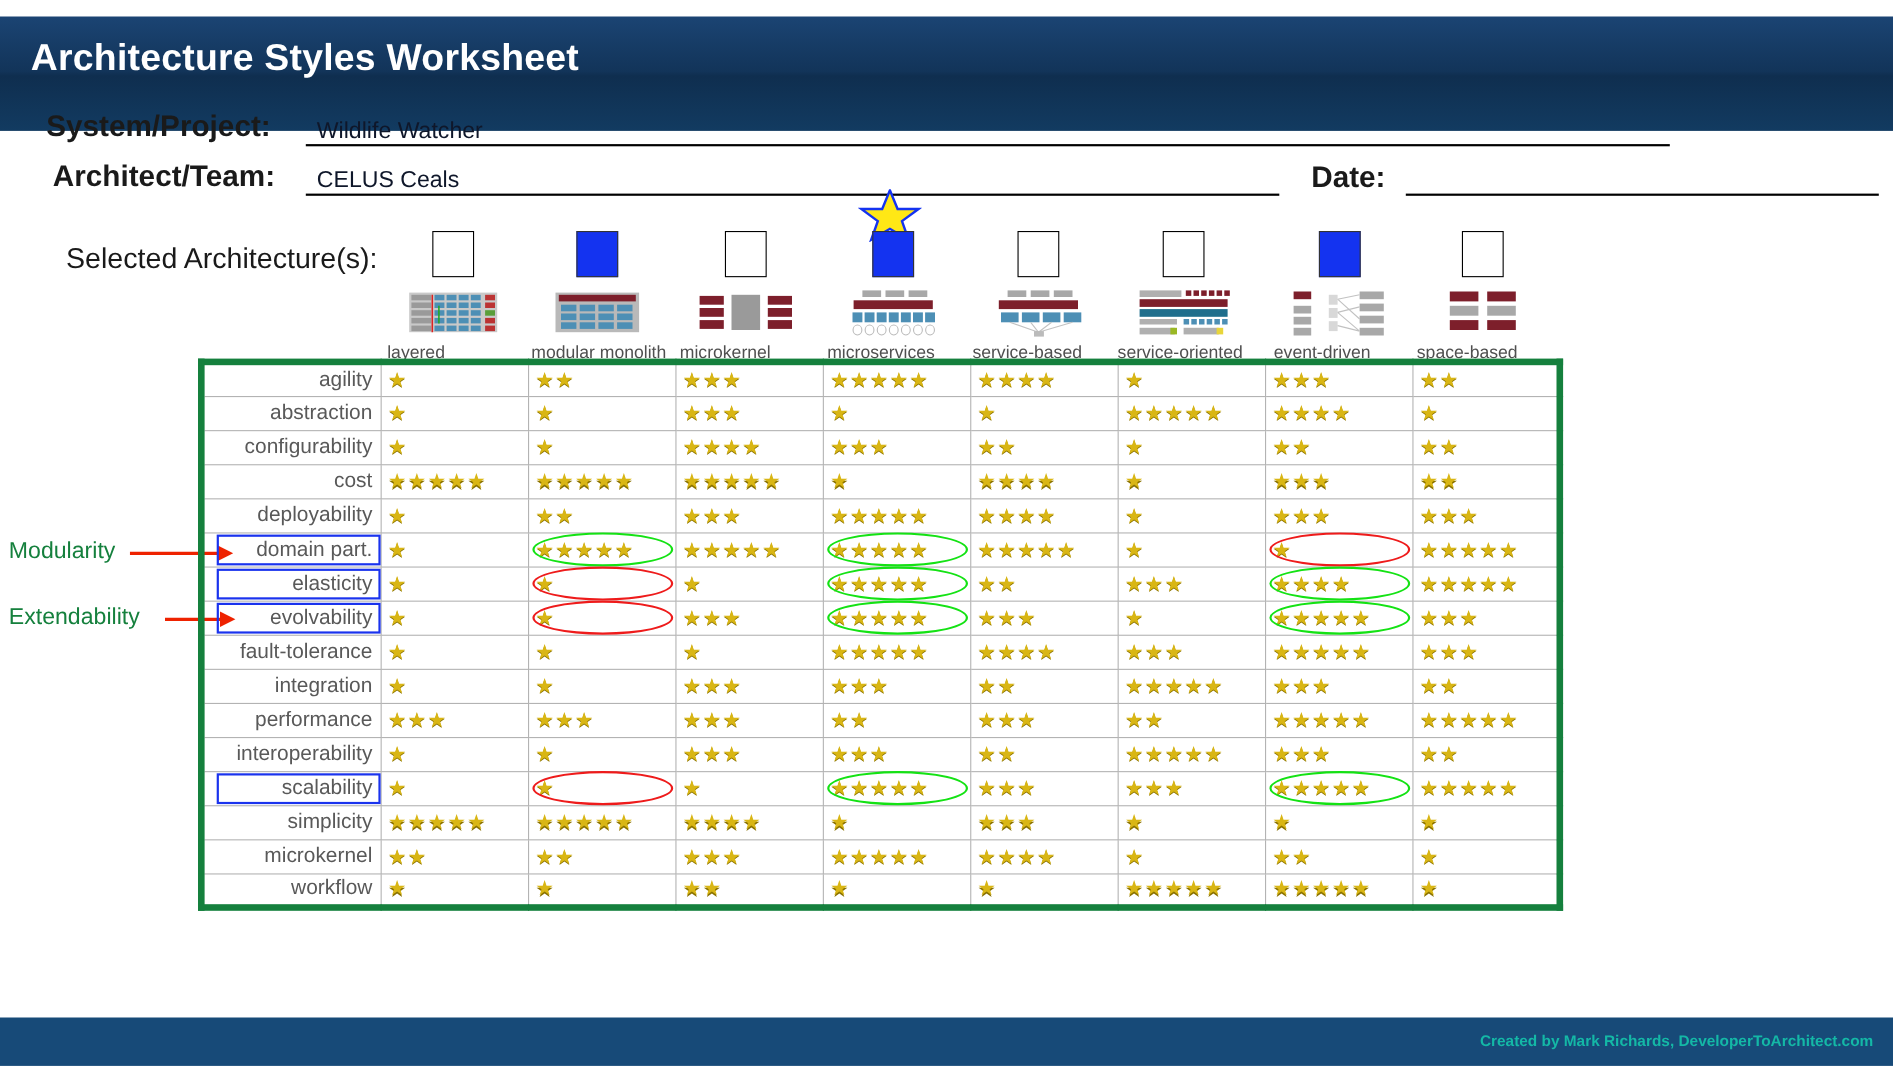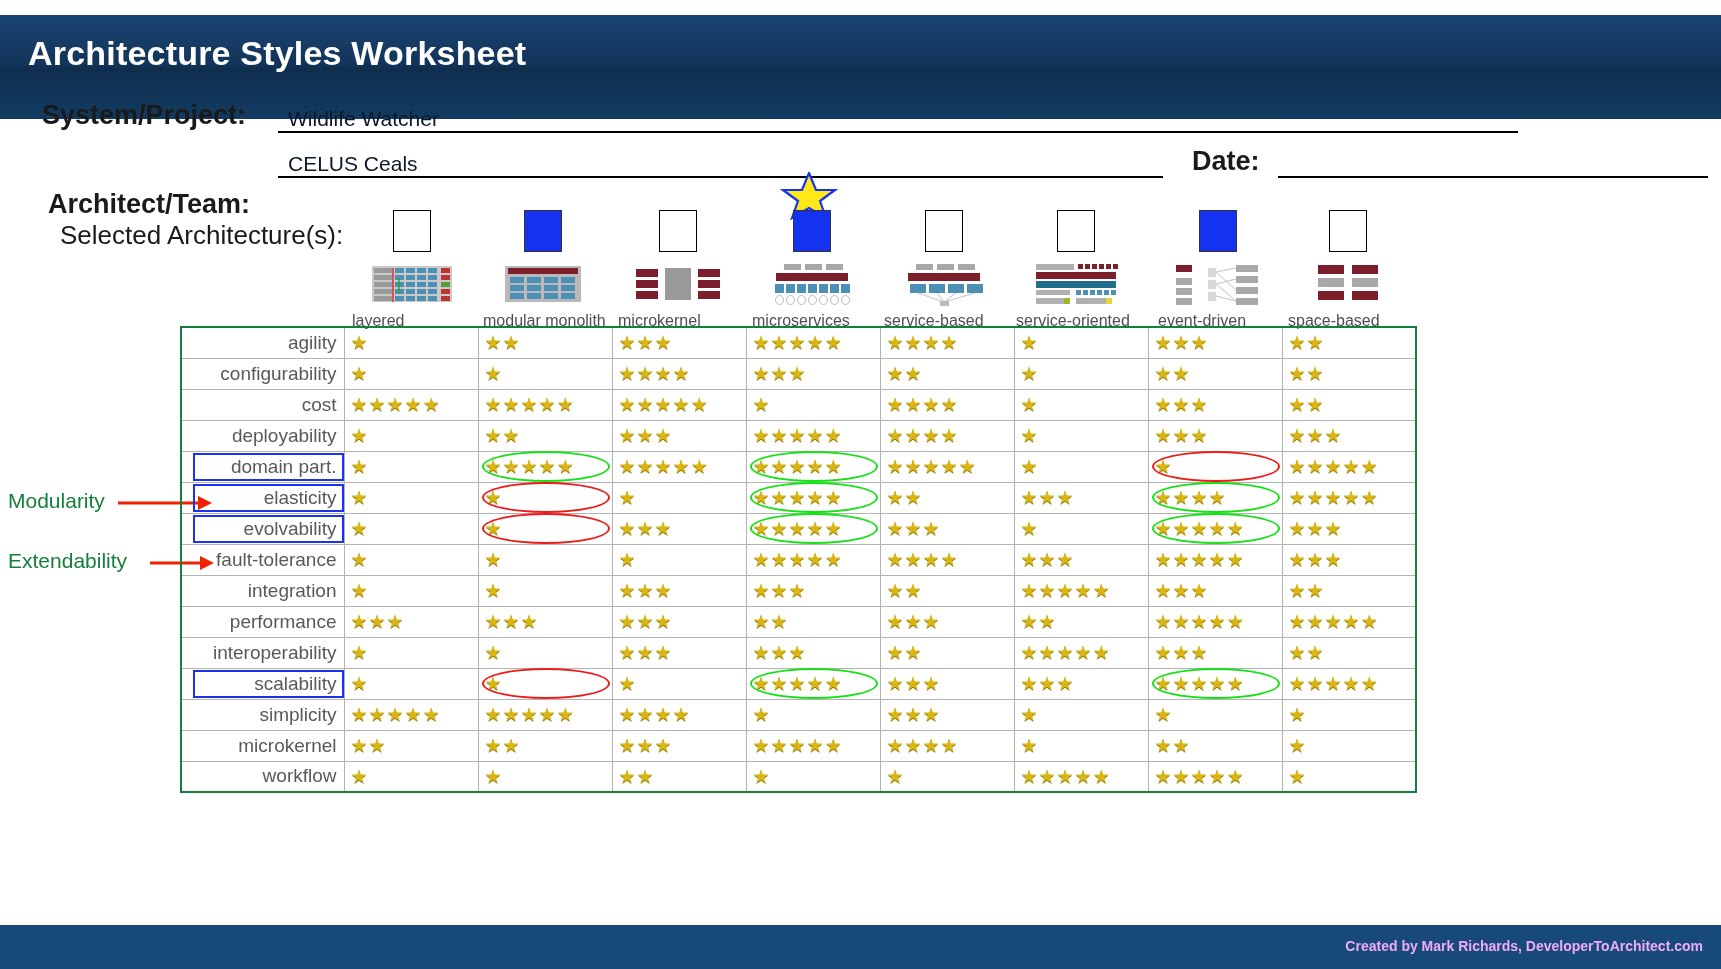--- a/index.html
+++ b/index.html
@@ -22,21 +22,21 @@
     color:#ffffff; font-size:34px; font-weight:bold; letter-spacing:.2px;
   }
 
   
   .footerbar{
     position:absolute; left:0; bottom:0; width:1721px; height:44px;
     background:#174a78;
   }
   .footerbar .credit{
     position:absolute; right:18px; top:13px;
-    color:#f0abfc; font-size:14px; font-weight:bold;
+    color:#14b8a6; font-size:14px; font-weight:bold;
   }
 
   
   .field-label{
     position:absolute; color:#1a1a1a; font-size:27px; font-weight:bold;
   }
   .field-value{
     position:absolute; color:#0f172a; font-size:21px;
   }
   .rule{ position:absolute; border-bottom:2px solid #000; }
@@ -58,21 +58,21 @@
   }
   .thumb{ width:92px; height:48px; margin:8px auto 0; display:block; }
 
   .starmark{ position:absolute; left:780px; top:172px; width:58px; height:48px; }
 
   
   .grid{
     position:absolute; left:180px; top:326px;
     border-collapse:collapse;
     table-layout:fixed;
-    border:2px solid #15803d;
+    border:6px solid #15803d;
   }
   .grid td{
     border:1px solid #b3b3b3;
     height:31px; padding:0 6px;
     vertical-align:middle;
     font-size:19px; color:#555;
   }
   .grid td.rowhdr{
     width:163px; text-align:right; padding-right:7px; color:#595959;
     position:relative;
@@ -101,21 +101,21 @@
 <body>
 
 <div class="titlebar">
   <div class="title">Architecture Styles Worksheet</div>
 </div>
 
 <div class="field-label" style="left:42px; top:100px;">System/Project:</div>
 <div class="field-value" style="left:288px; top:107px;">Wildlife Watcher</div>
 <div class="rule" style="left:278px; top:131px; width:1240px;"></div>
 
-<div class="field-label" style="left:48px; top:145px;margin-top:44px;">Architect/Team:</div>
+<div class="field-label" style="left:48px; top:145px;">Architect/Team:</div>
 <div class="field-value" style="left:288px; top:152px;">CELUS Ceals</div>
 <div class="rule" style="left:278px; top:176px; width:885px;"></div>
 
 <div class="field-label" style="left:1192px; top:146px;">Date:</div>
 <div class="field-value" style="left:1290px; top:152px;"></div>
 <div class="rule" style="left:1278px; top:176px; width:430px;"></div>
 
 <div class="sel-label">Selected Architecture(s):</div>
 
 <svg class="starmark" viewBox="0 0 58 48">
@@ -312,20 +312,31 @@
         <td class="cell"><span class="stars">★</span></td>
         <td class="cell"><span class="stars">★★</span></td>
         <td class="cell"><span class="stars">★★★</span></td>
         <td class="cell"><span class="stars">★★★★★</span></td>
         <td class="cell"><span class="stars">★★★★</span></td>
         <td class="cell"><span class="stars">★</span></td>
         <td class="cell"><span class="stars">★★★</span></td>
         <td class="cell"><span class="stars">★★</span></td>
       </tr>
       <tr>
+        <td class="rowhdr">abstraction</td>
+        <td class="cell"><span class="stars">★</span></td>
+        <td class="cell"><span class="stars">★</span></td>
+        <td class="cell"><span class="stars">★★★</span></td>
+        <td class="cell"><span class="stars">★</span></td>
+        <td class="cell"><span class="stars">★</span></td>
+        <td class="cell"><span class="stars">★★★★★</span></td>
+        <td class="cell"><span class="stars">★★★★</span></td>
+        <td class="cell"><span class="stars">★</span></td>
+      </tr>
+      <tr>
         <td class="rowhdr">configurability</td>
         <td class="cell"><span class="stars">★</span></td>
         <td class="cell"><span class="stars">★</span></td>
         <td class="cell"><span class="stars">★★★★</span></td>
         <td class="cell"><span class="stars">★★★</span></td>
         <td class="cell"><span class="stars">★★</span></td>
         <td class="cell"><span class="stars">★</span></td>
         <td class="cell"><span class="stars">★★</span></td>
         <td class="cell"><span class="stars">★★</span></td>
       </tr>

